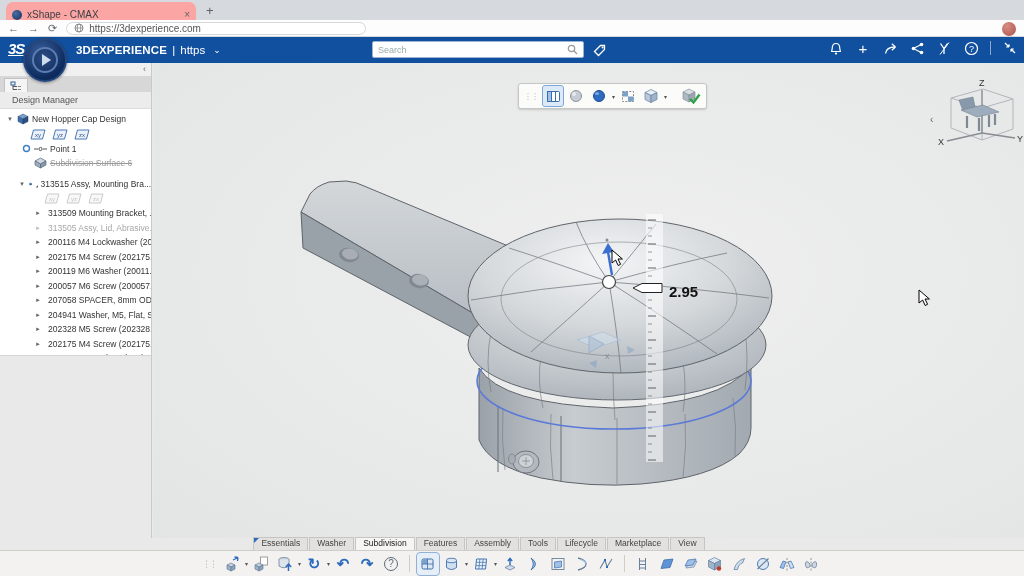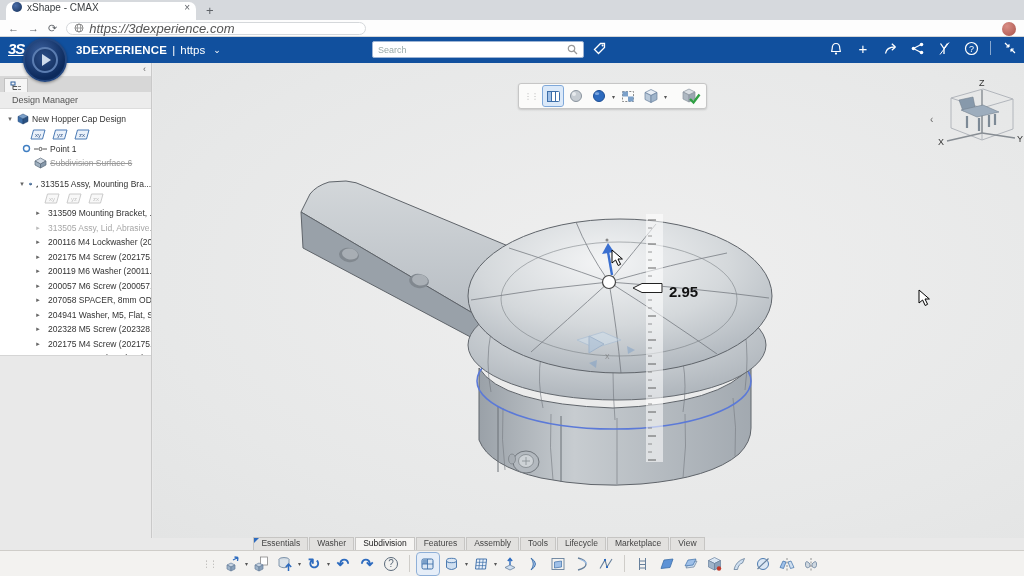--- a/index.html
+++ b/index.html
@@ -1,42 +1,42 @@
 <!DOCTYPE html>
 <html><head>
 <meta charset="utf-8">
 <style>
   * { margin:0; padding:0; box-sizing:border-box; }
   html,body { width:1024px; height:576px; overflow:hidden; font-family:"Liberation Sans", sans-serif; background:#e9e9e9; position:relative; }
 
   
   .tabstrip { position:absolute; left:0; top:0; width:1024px; height:20px; background:#d6d9dd; display:flex; align-items:flex-end; }
-  .btab { width:190px; height:18px; margin-left:6px; background:#ffffff; border-radius:7px 7px 0 0; display:flex; align-items:flex-start; padding:0 6px; gap:5px; font-size:10px; color:#3c4043; }
+  .btab { width:190px; height:18px; margin-left:6px; background:#fca5a5; border-radius:7px 7px 0 0; display:flex; align-items:flex-end; padding:0 6px; gap:5px; font-size:10px; color:#3c4043; }
   .btab .fav { width:10px; height:10px; border-radius:50%; background:radial-gradient(circle at 35% 35%, #4a6da8, #132f57); flex:0 0 auto; }
   .btab .ttl { flex:1; white-space:nowrap; overflow:hidden; }
   .btab .cl { font-size:10px; color:#5f6368; }
   .newtab { font-size:13px; color:#5f6368; margin-left:10px; padding-bottom:2px; }
   .navbar { position:absolute; left:0; top:20px; width:1024px; height:17px; background:#fdfdfd; border-bottom:1px solid #d4d6d8; display:flex; align-items:center; padding:0 8px; gap:9px; }
   .navbtn { font-size:11px; color:#5f6368; line-height:1; }
   .omnibox { width:300px; height:13px; border:1px solid #d5d8db; border-radius:7px; background:#fff; display:flex; align-items:center; gap:5px; padding:0 7px; }
-  .omnibox .url { font-size:13px; color:#555;font-style:italic; }
+  .omnibox .url { font-size:10px; color:#555; }
   .avatar { position:absolute; right:8px; top:1.5px; width:14px; height:14px; border-radius:50%; background:radial-gradient(circle at 35% 30%, #d98d85, #a8524a); }
 
   
   .appbar { position:absolute; left:0; top:37px; width:1024px; height:26px; background:#11509e; }
   .logo3s { position:absolute; left:8px; top:40px; color:#fff; font-size:15px; font-style:italic; font-weight:bold; letter-spacing:-1px;text-decoration:underline; }
   .compass { position:absolute; left:23px; top:38px; width:44px; height:44px; border-radius:50%;
              background:radial-gradient(circle at 40% 32%, #3a5f9d, #0c2a5c 70%); border:2px solid #24477f; z-index:5;
              display:flex; align-items:center; justify-content:center; box-shadow:0 1px 3px rgba(0,0,0,.4); }
   .compass .ring { width:26px; height:26px; border-radius:50%; border:2px solid #5b7db1; display:flex; align-items:center; justify-content:center; background:radial-gradient(circle at 45% 40%, #2c4d86, #122f5e); }
   .compass .tri { width:0; height:0; border-left:9px solid #cfdcec; border-top:6px solid transparent; border-bottom:6px solid transparent; margin-left:3px; }
   .brand { position:absolute; left:76px; top:44px; color:#fff; font-size:11.5px; display:flex; gap:5px; align-items:center; }
   .brand b { letter-spacing:.2px; }
   .brand .chev { font-size:9px; margin-left:3px; }
-  .searchwrap { position:absolute; left:372px; top:41px; display:flex; align-items:flex-start; gap:8px; }
+  .searchwrap { position:absolute; left:372px; top:41px; display:flex; align-items:flex-end; gap:8px; }
   .searchbox { width:212px; height:17px; background:#fff; border:1px solid #9db4d4; border-radius:2px; display:flex; align-items:center; padding:0 5px; }
   .searchbox input { border:none; outline:none; flex:1; font-size:9px; color:#333; font-family:"Liberation Sans",sans-serif; }
   .searchbox input::placeholder { color:#9aa; }
   .hicons { position:absolute; right:6px; top:40px; display:flex; align-items:center; gap:11px; }
   .hicons .hsep { width:1px; height:14px; background:rgba(255,255,255,.5); }
   .hic { display:flex; align-items:center; justify-content:center; width:16px; height:16px; color:#fff; font-size:13px; }
 
   
   .sidebar { position:absolute; left:0; top:63px; width:152px; height:475px; background:#e9e9e9; border-right:1px solid #c9c9c9; }
   .collapsestrip { height:14px; background:#f0f0f0; border-bottom:1px solid #d8d8d8; text-align:right; padding-right:5px; font-size:9px; color:#666; line-height:13px; }

